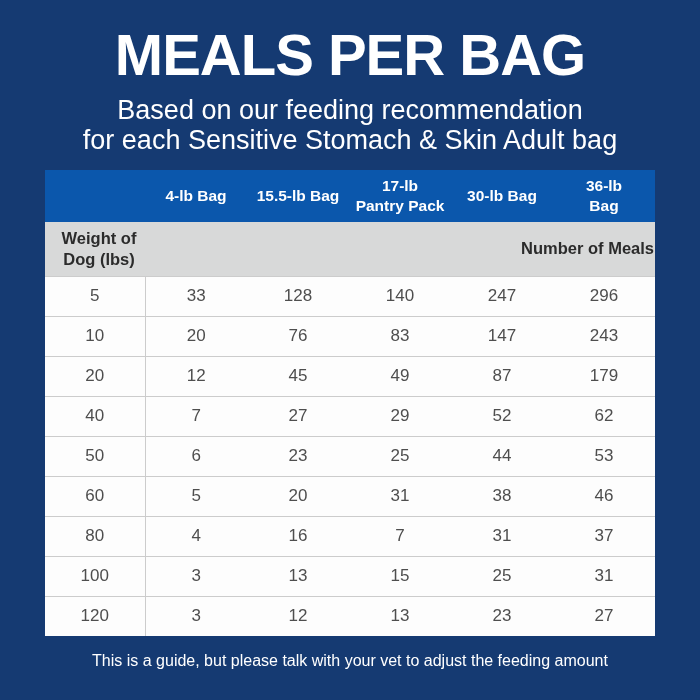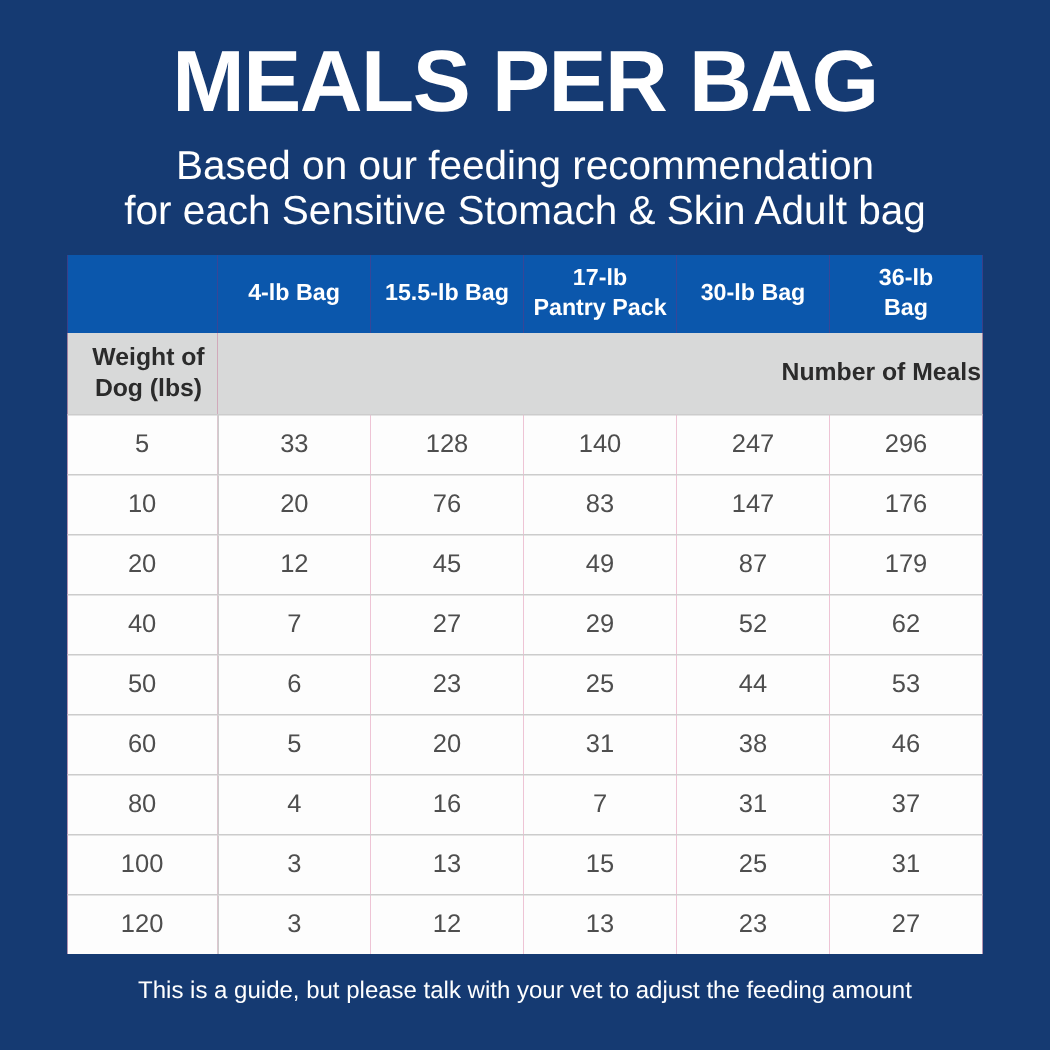--- a/index.html
+++ b/index.html
@@ -138,21 +138,21 @@
           <td>140</td>
           <td>247</td>
           <td>296</td>
         </tr>
         <tr>
           <td>10</td>
           <td>20</td>
           <td>76</td>
           <td>83</td>
           <td>147</td>
-          <td>176</td>
+          <td>243</td>
         </tr>
         <tr>
           <td>20</td>
           <td>12</td>
           <td>45</td>
           <td>49</td>
           <td>87</td>
           <td>179</td>
         </tr>
         <tr>

